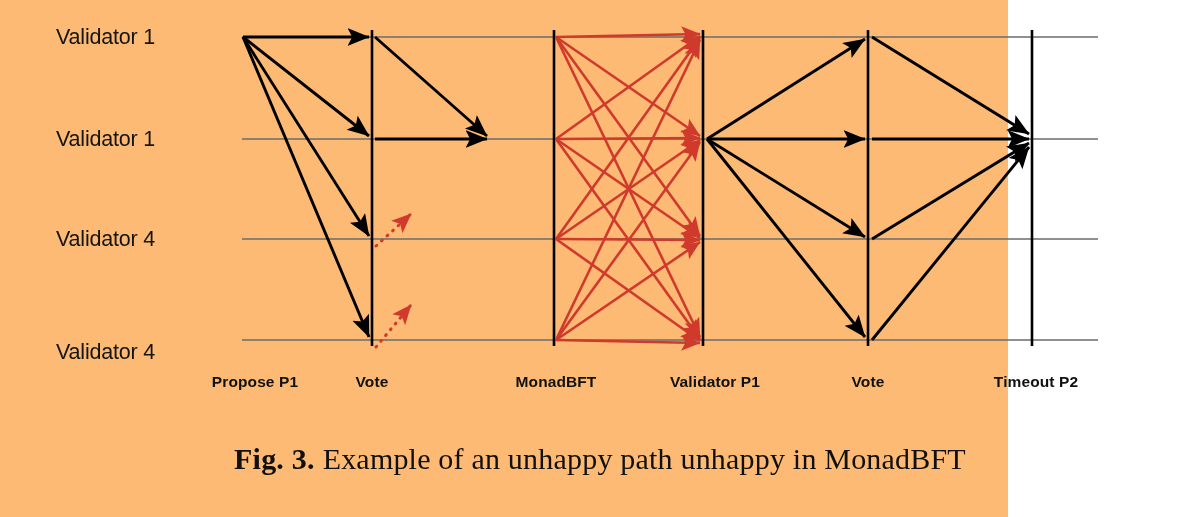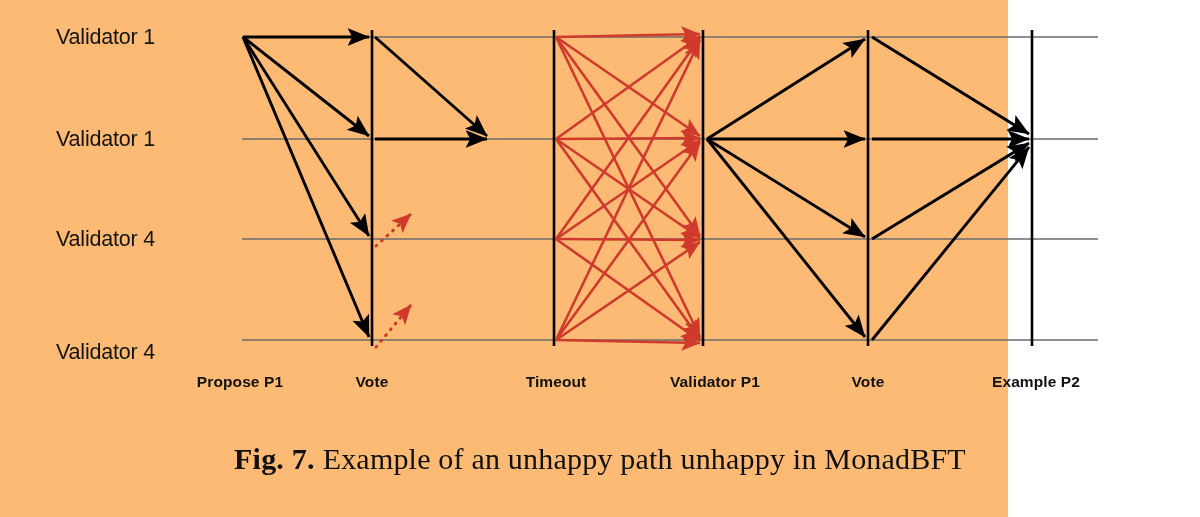--- a/index.html
+++ b/index.html
@@ -152,24 +152,24 @@
       <line x1="872" y1="239" x2="1029" y2="143"></line>
       <line x1="872" y1="340" x2="1029" y2="147"></line>
     </g>
   </svg>
 
   <div class="row-label" style="top:37px;">Validator 1</div>
   <div class="row-label" style="top:139px;">Validator 1</div>
   <div class="row-label" style="top:239px;">Validator 4</div>
   <div class="row-label" style="top:352px;">Validator 4</div>
 
-  <div class="phase-label" style="left:240px;">Propose  P1</div>
+  <div class="phase-label" style="left:255px;">Propose  P1</div>
   <div class="phase-label" style="left:372px;">Vote</div>
-  <div class="phase-label" style="left:556px;">Timeout</div>
+  <div class="phase-label" style="left:556px;">MonadBFT</div>
   <div class="phase-label" style="left:715px;">Validator  P1</div>
   <div class="phase-label" style="left:868px;">Vote</div>
-  <div class="phase-label" style="left:1036px;">Example P2</div>
+  <div class="phase-label" style="left:1036px;">Timeout P2</div>
 
   <div id="caption">
-    <span class="fignum">Fig. 7.</span><span>Example of an unhappy path unhappy in MonadBFT</span>
+    <span class="fignum">Fig. 3.</span><span>Example of an unhappy path unhappy in MonadBFT</span>
   </div>
 
 </div>
 
 </body></html>

